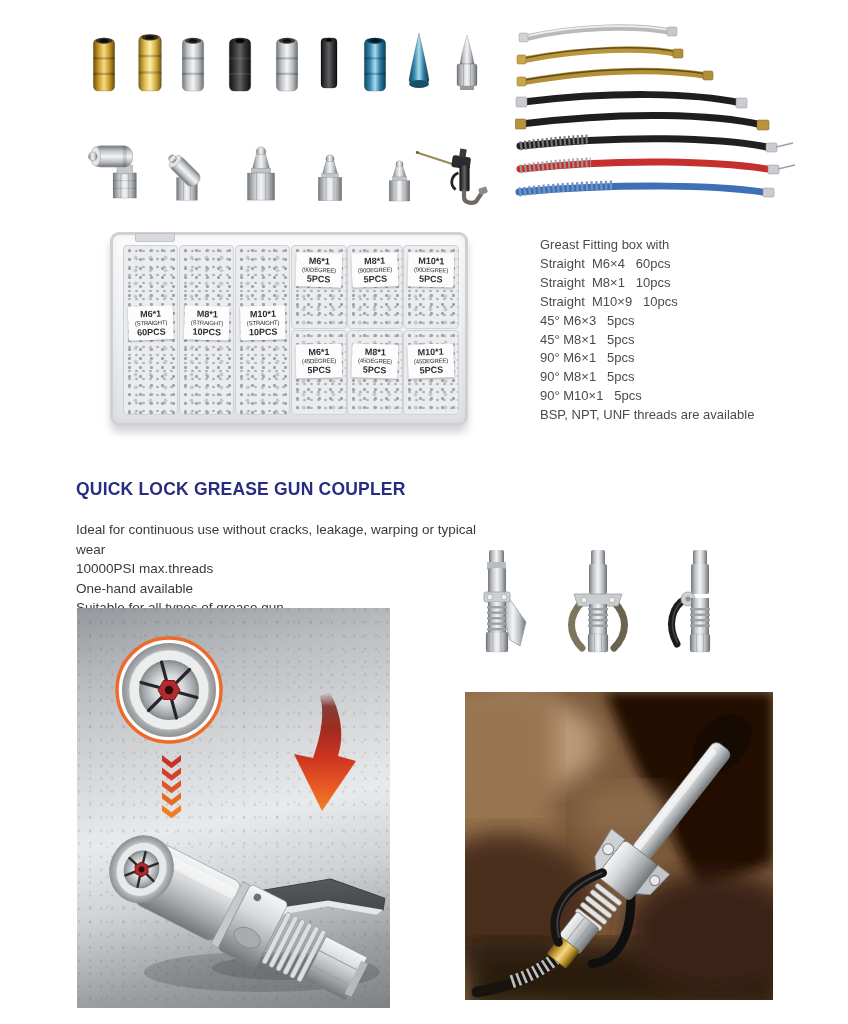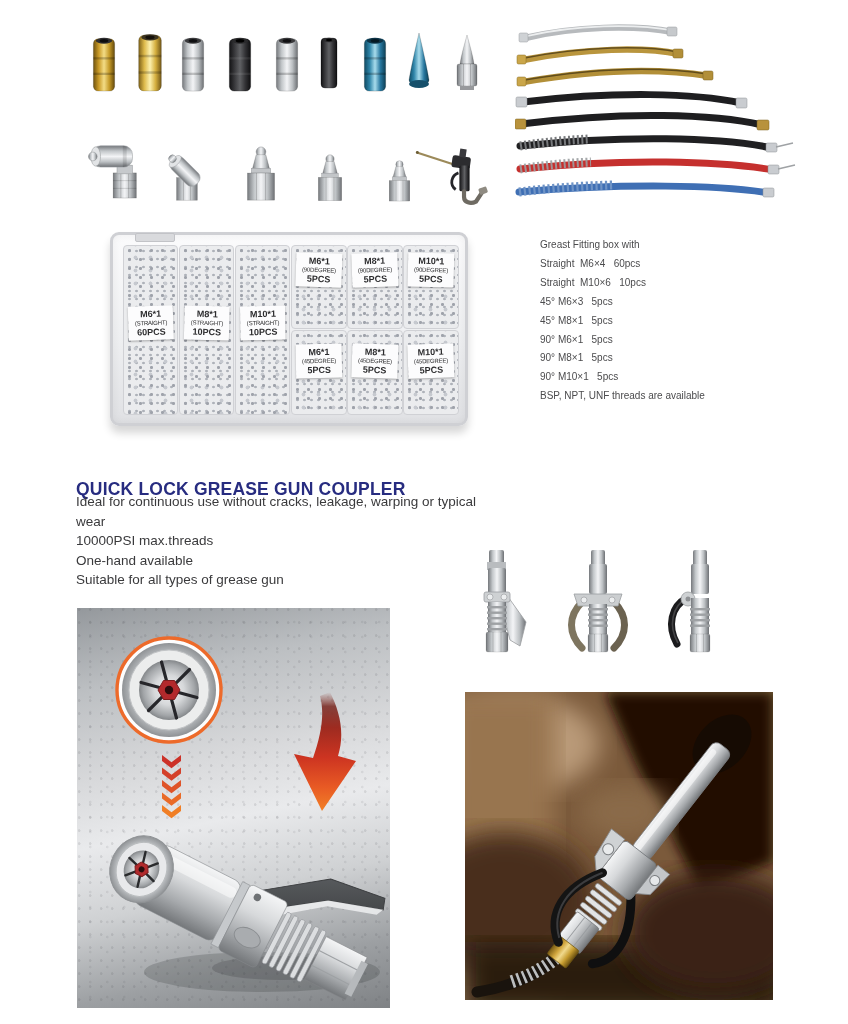--- a/index.html
+++ b/index.html
@@ -37,24 +37,24 @@
         padding:3px 1px;box-shadow:0 1px 2px rgba(0,0,0,.3);color:#2c2c2e;}
   .lblL .cell-label{top:60px;}
   .lblT .cell-label{top:7px;}
   .lblB .cell-label{top:13px;}
   .lbl-size{font-weight:bold;font-size:9px;line-height:10px;}
   .lbl-type{font-size:6px;line-height:8px;letter-spacing:-.2px;}
   .lbl-qty{font-weight:bold;font-size:9px;line-height:10px;}
   .r0{transform:translateX(-50%) rotate(-2deg);} .r1{transform:translateX(-50%) rotate(1.5deg);}
   .r2{transform:translateX(-50%) rotate(-1deg);} .r3{transform:translateX(-50%) rotate(2deg);}
   
-  .flist{left:540px;top:236px;width:300px;font-size:10px;line-height:18.9px;color:#4b4b4d;}
+  .flist{left:540px;top:236px;width:300px;font-size:13px;line-height:18.9px;color:#4b4b4d;}
   .flist div{white-space:pre;}
   .heading{left:76px;top:479px;font-size:17.5px;font-weight:bold;color:#272c80;letter-spacing:.2px;}
-  .features{left:76px;top:492px;width:420px;font-size:13.5px;line-height:19.6px;color:#3a3a3c;}
+  .features{left:76px;top:520px;width:420px;font-size:13.5px;line-height:19.6px;color:#3a3a3c;}
   
   .demo-left{left:77px;top:608px;width:313px;height:400px;
      background:
        radial-gradient(circle at 20% 12%, rgba(60,60,66,.12) 1px, transparent 1.7px) 0 0/11px 13px,
        radial-gradient(circle at 60% 60%, rgba(60,60,66,.09) 1px, transparent 1.7px) 3px 5px/17px 15px,
        linear-gradient(168deg,#94989c 0%,#bcbfc2 18%,#d8d9db 38%,#e9eaec 52%,#cfd1d3 68%,#9da0a3 85%,#7f8285 100%);}
   .demo-right{left:465px;top:692px;width:308px;height:308px;background:#7b5a3b;overflow:hidden;}
   .coupler-views{left:460px;top:548px;width:290px;height:106px;}
   .coupler-views svg{position:absolute;top:0;}
 </style>
@@ -387,21 +387,22 @@
           <div class="lbl-size">M10*1</div>
           <div class="lbl-type">(45DEGREE)</div>
           <div class="lbl-qty">5PCS</div>
         </div>
       </div>
 </div>
 
 <div class="abs flist">
   <div>Greast Fitting box with</div>
   <div>Straight  M6×4   60pcs</div>
-  <div>Straight  M10×6   10pcs</div>
+  <div>Straight  M8×1   10pcs</div>
+  <div>Straight  M10×9   10pcs</div>
   <div>45° M6×3   5pcs</div>
   <div>45° M8×1   5pcs</div>
   <div>90° M6×1   5pcs</div>
   <div>90° M8×1   5pcs</div>
   <div>90° M10×1   5pcs</div>
   <div>BSP, NPT, UNF threads are available</div>
 </div>
 
 <div class="abs heading">QUICK LOCK GREASE GUN COUPLER</div>
 <div class="abs features">

